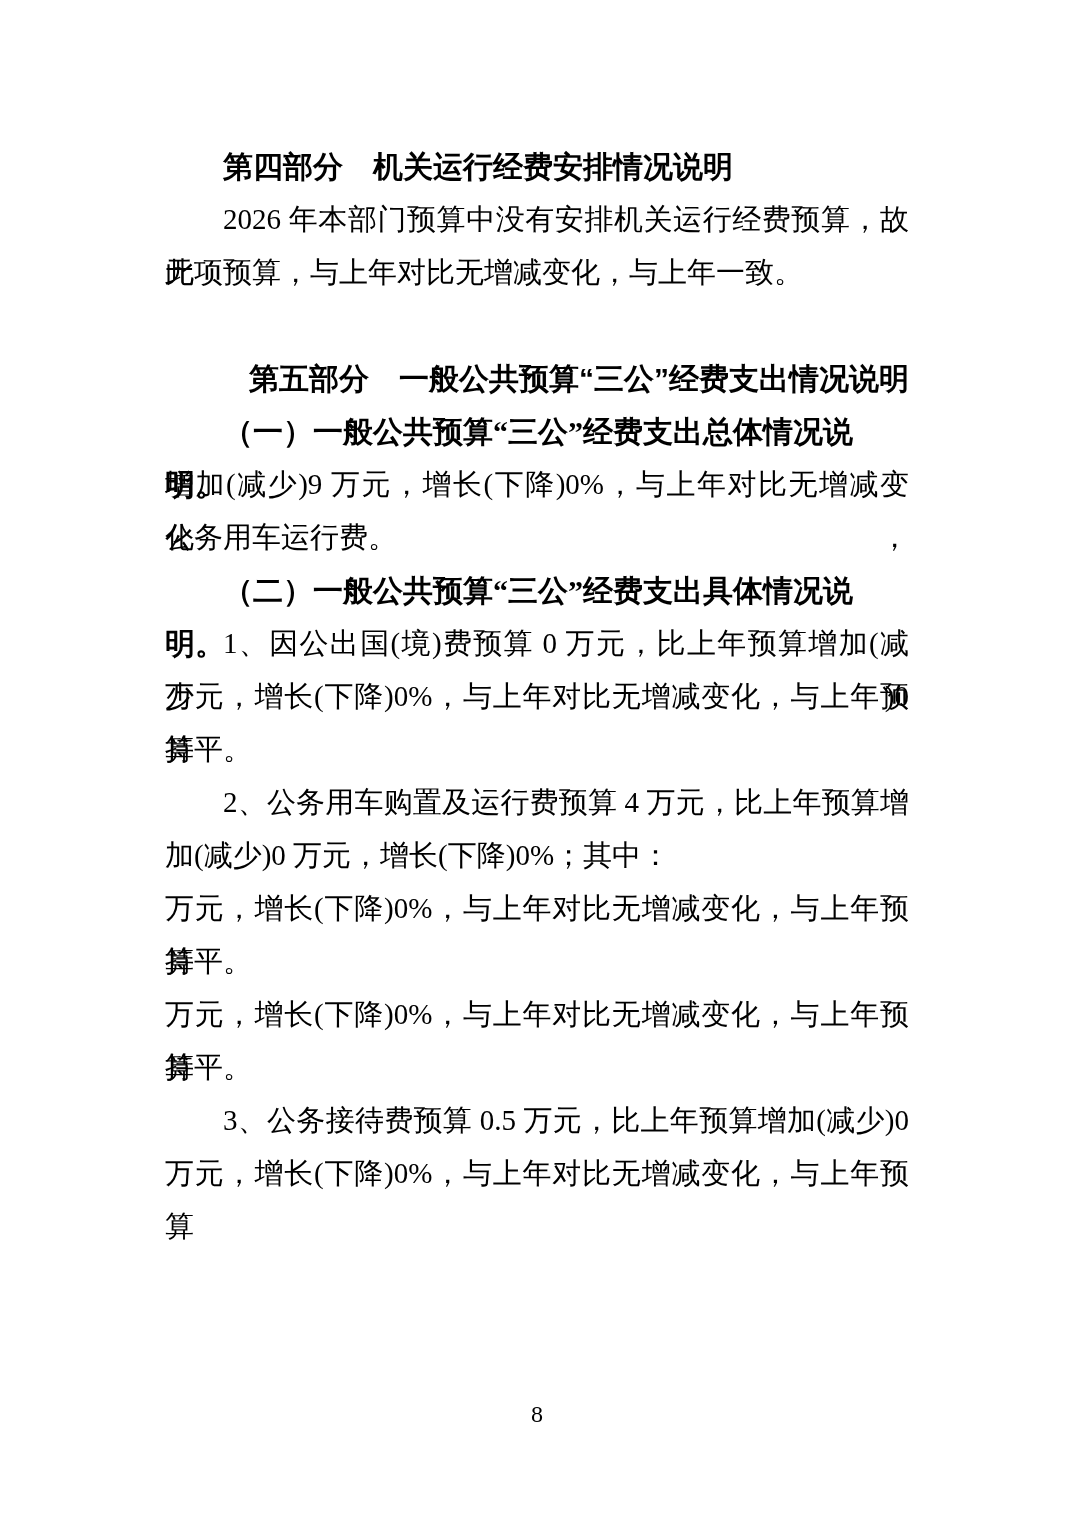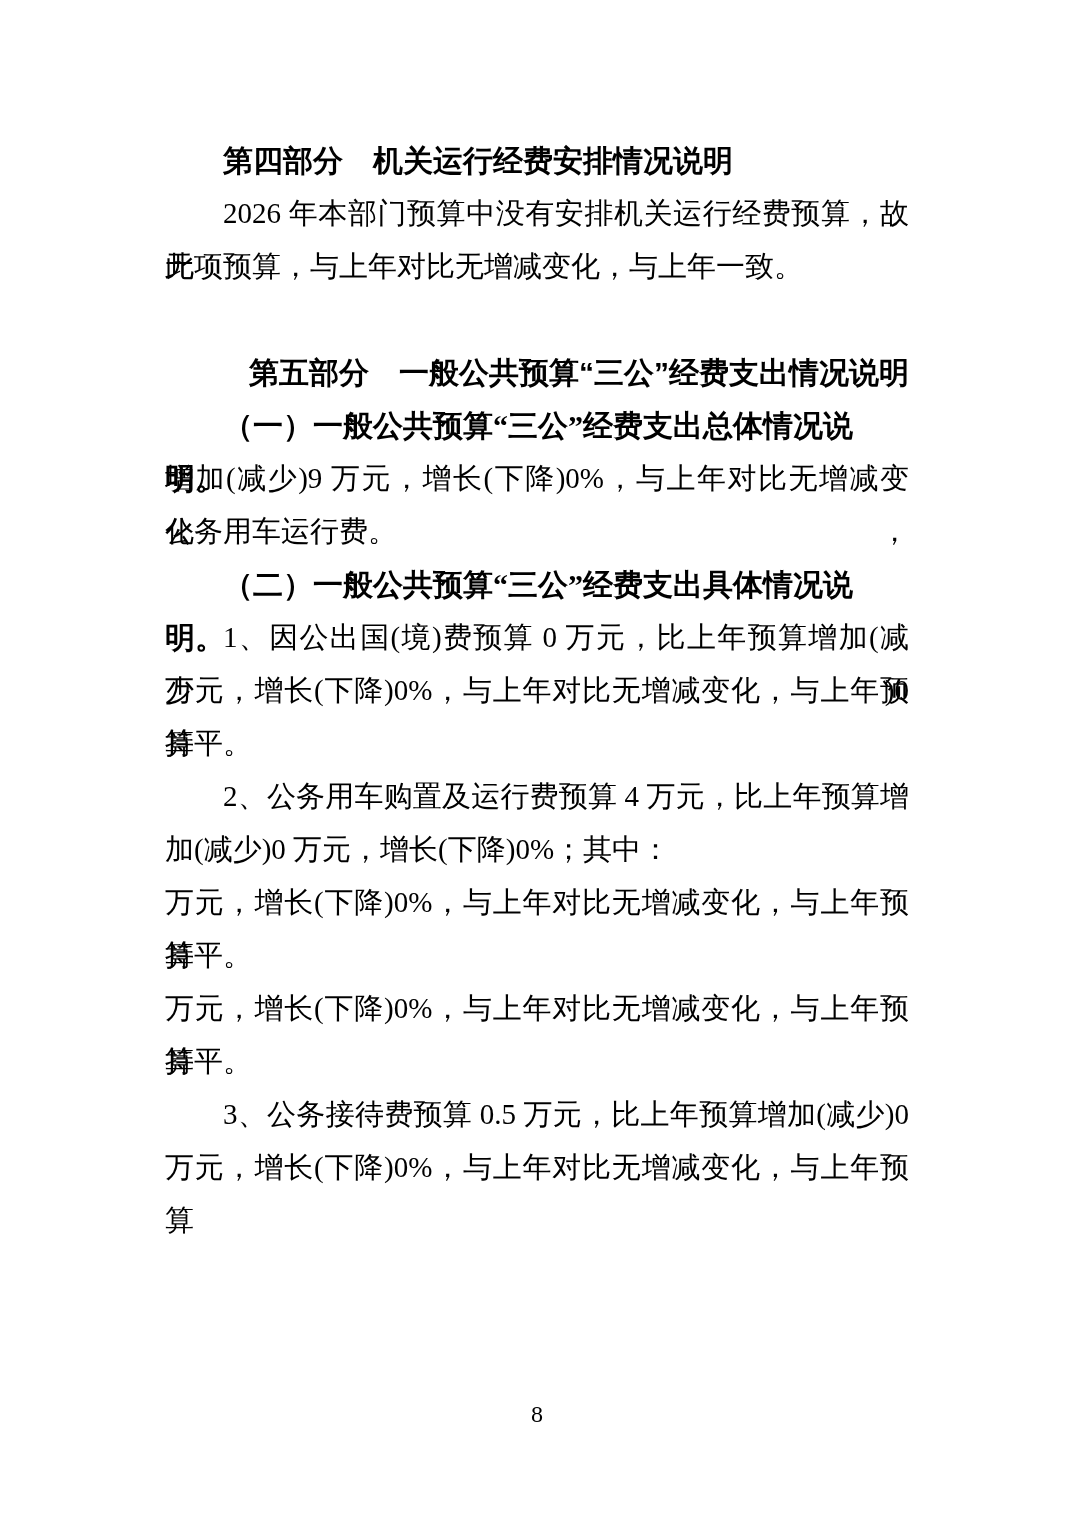--- a/index.html
+++ b/index.html
@@ -11,21 +11,21 @@
     position: relative;
     width: 1074px;
     height: 1520px;
     background: #ffffff;
     overflow: hidden;
     color: #000000;
   }
   .content {
     position: absolute;
     left: 165px;
-    top: 134px;
+    top: 140px;
     width: 744px;
   }
   .line {
     height: 53px;
     line-height: 53px;
     font-size: 29px;
     font-family: "Liberation Serif", "DejaVu Serif", serif;
     color: #000000;
     white-space: normal;
   }

